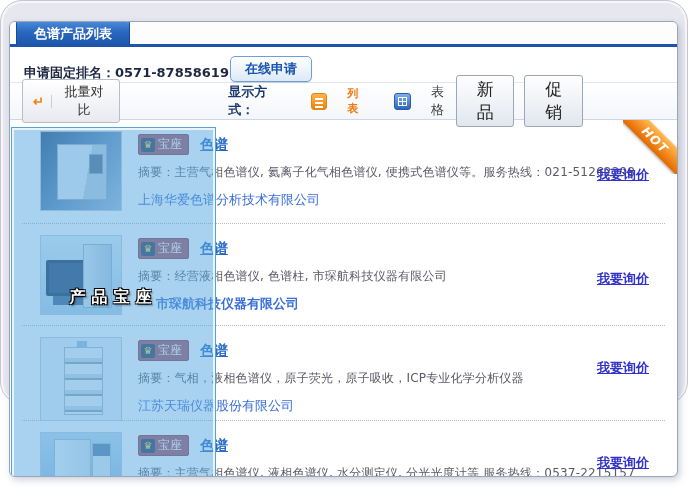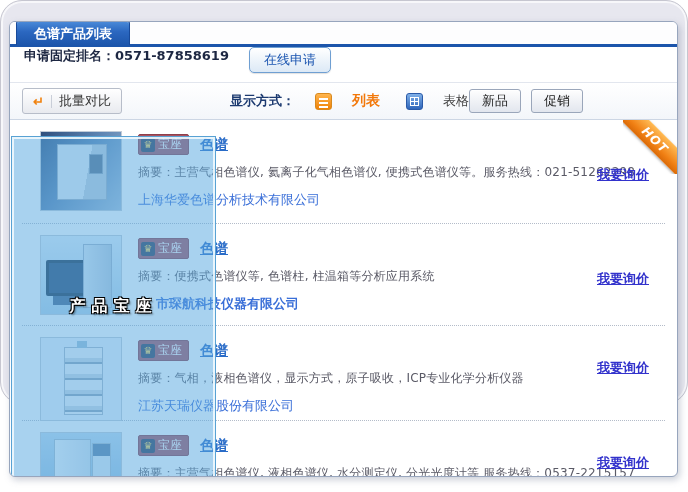--- a/index.html
+++ b/index.html
@@ -17,53 +17,53 @@
   
   .tabstrip { position:relative; height:25px; background:#fdfdfe;
               border-bottom:3px solid #1c55ab; }
   .tab { position:absolute; left:6px; bottom:-1px; height:25px; line-height:25px;
          padding:0 17px; color:#fff; font-size:13px; font-weight:bold;
          background:linear-gradient(180deg,#4c8cda 0%,#2b67c0 45%,#1d56ac 100%);
          border:1px solid #17499a; border-bottom:none; border-radius:4px 4px 0 0;
          box-shadow:inset 0 1px 0 rgba(255,255,255,.35); cursor:pointer; }
 
   
-  .subheader { display:flex; align-items:flex-start; gap:20px; height:36px;
+  .subheader { display:flex; align-items:flex-end; gap:1px; height:36px;
                padding:0 14px; border-bottom:1px solid #e2e6ee; }
   .rank { font-size:13px; font-weight:bold; color:#1d2742; }
-  .apply-btn { font-size:13px; font-weight:normal; color:#1b55b0;
+  .apply-btn { font-size:13px; font-weight:bold; color:#1b55b0;
                padding:3px 14px; border:1px solid #6f9fd2; border-radius:5px;
                background:linear-gradient(180deg,#ffffff,#dce9f6);
                box-shadow:0 1px 1px rgba(0,0,0,.12); cursor:pointer; }
 
   
   .toolbar { display:flex; align-items:center; height:37px; padding:0 12px;
              border-bottom:1px solid #ccd6e4;
              background:linear-gradient(180deg,#ffffff,#f3f6fa); }
   .compare-btn { display:inline-flex; align-items:center; gap:7px;
                  padding:3px 10px; font-size:13px; color:#333;
                  background:linear-gradient(180deg,#ffffff,#e8eaef);
                  border:1px solid #b7bdc9; border-radius:3px; cursor:pointer; }
   .compare-icon { color:#f0820f; font-weight:bold; font-size:13px; line-height:1; }
   .compare-divider { width:1px; height:13px; background:#c9ced8; }
   .display-group { display:flex; align-items:center; gap:20px; margin-left:108px; }
   .display-label { font-size:13px; font-weight:bold; color:#1c3a70; }
   .icon-list { width:17px; height:17px; border-radius:3px; border:1px solid #d8891e;
                background:linear-gradient(180deg,#ffb54d,#ef8208); position:relative; cursor:pointer; }
   .icon-list::before { content:""; position:absolute; left:3px; right:3px; top:4px; height:10px;
                background:repeating-linear-gradient(180deg,#fff 0 2px,transparent 2px 4px); }
-  .list-label { font-size:14px; font-weight:bold; color:#f2780a; text-decoration:none; cursor:pointer; }
+  .list-label { font-size:11px; font-weight:bold; color:#f2780a; text-decoration:none; cursor:pointer; }
   .icon-grid { width:17px; height:17px; border-radius:3px; border:1px solid #2a5aa8; margin-left:6px;
                background:linear-gradient(180deg,#7fb0e8,#2f66ba); position:relative; cursor:pointer; }
   .icon-grid::before { content:""; position:absolute; left:3px; top:3px; right:3px; bottom:3px;
                background-image:repeating-linear-gradient(0deg,#fff 0 1px,transparent 1px 4px),
                                 repeating-linear-gradient(90deg,#fff 0 1px,transparent 1px 4px); }
   .table-label { font-size:13px; color:#444; text-decoration:none; cursor:pointer; }
   .right-btns { margin-left:auto; margin-right:82px; display:flex; gap:10px; }
-  .right-btns button { padding:2px 12px; font-size:13px; color:#222;
+  .right-btns button { padding:2px 12px; font-size:17px; color:#222;
                background:linear-gradient(180deg,#fefefe,#e2e6ee);
                border:1px solid #9aa6ba; border-radius:3px;
                box-shadow:inset 0 1px 0 #fff; cursor:pointer; }
 
   
   .list { position:relative; }
   .row { position:relative; display:flex; padding:11px 0 0 18px; margin:0 12px; }
   .row:nth-child(1) { height:104px; }
   .row:nth-child(2) { height:102px; }
   .row:nth-child(3) { height:95px;  }
@@ -112,21 +112,21 @@
 
   
   .hot-corner { position:absolute; top:0; right:0; width:54px; height:54px; overflow:hidden; z-index:4; }
   .hot-band { position:absolute; top:10px; right:-24px; width:92px; transform:rotate(45deg);
               text-align:center; padding:3px 0; color:#fff; font-size:12px; font-weight:bold;
               font-style:italic; letter-spacing:1px;
               background:linear-gradient(180deg,#ffbb55,#f07f13 70%,#d96a08);
               box-shadow:0 1px 3px rgba(0,0,0,.35); }
 
   
-  .overlay { position:absolute; left:2px; top:17px; width:203px; height:351px; z-index:6;
+  .overlay { position:absolute; left:2px; top:8px; width:203px; height:351px; z-index:6;
              background:rgba(88,168,224,.52); border:2px solid rgba(240,248,253,.9);
              outline:1px solid #58a2d4; cursor:pointer; }
   .overlay-label { position:absolute; left:50%; top:157px; transform:translateX(-50%);
              white-space:nowrap; color:#fff; font-size:16px; font-weight:bold; letter-spacing:6px;
              text-shadow:-1px -1px 0 #000, 1px -1px 0 #000, -1px 1px 0 #000, 1px 1px 0 #000,
                          2px 2px 2px rgba(0,0,0,.45); }
 </style>
 </head>
 <body>
 
@@ -182,37 +182,37 @@
       <div class="row">
         <div class="thumb t2"></div>
         <div class="info">
           <div class="line1">
             <span class="badge">
               <span class="crown">♛</span>
               <span>宝座</span>
             </span>
             <a class="cat">色谱</a>
           </div>
-          <div class="summary">摘要：便携式色谱仪等, 色谱柱, 柱温箱等分析应用系统</div>
+          <div class="summary">摘要：经营液相色谱仪, 色谱柱, 市琛航科技仪器有限公司</div>
           <a class="company">市琛航科技仪器有限公司</a>
         </div>
         <a class="inquiry">我要询价</a>
       </div>
 
       <div class="row">
         <div class="thumb t3"></div>
         <div class="info">
           <div class="line1">
             <span class="badge">
               <span class="crown">♛</span>
               <span>宝座</span>
             </span>
             <a class="cat">色谱</a>
           </div>
-          <div class="summary">摘要：气相，液相色谱仪，显示方式，原子吸收，ICP专业化学分析仪器</div>
+          <div class="summary">摘要：气相，液相色谱仪，原子荧光，原子吸收，ICP专业化学分析仪器</div>
           <a class="company">江苏天瑞仪器股份有限公司</a>
         </div>
         <a class="inquiry">我要询价</a>
       </div>
 
       <div class="row">
         <div class="thumb t4"></div>
         <div class="info">
           <div class="line1">
             <span class="badge">

